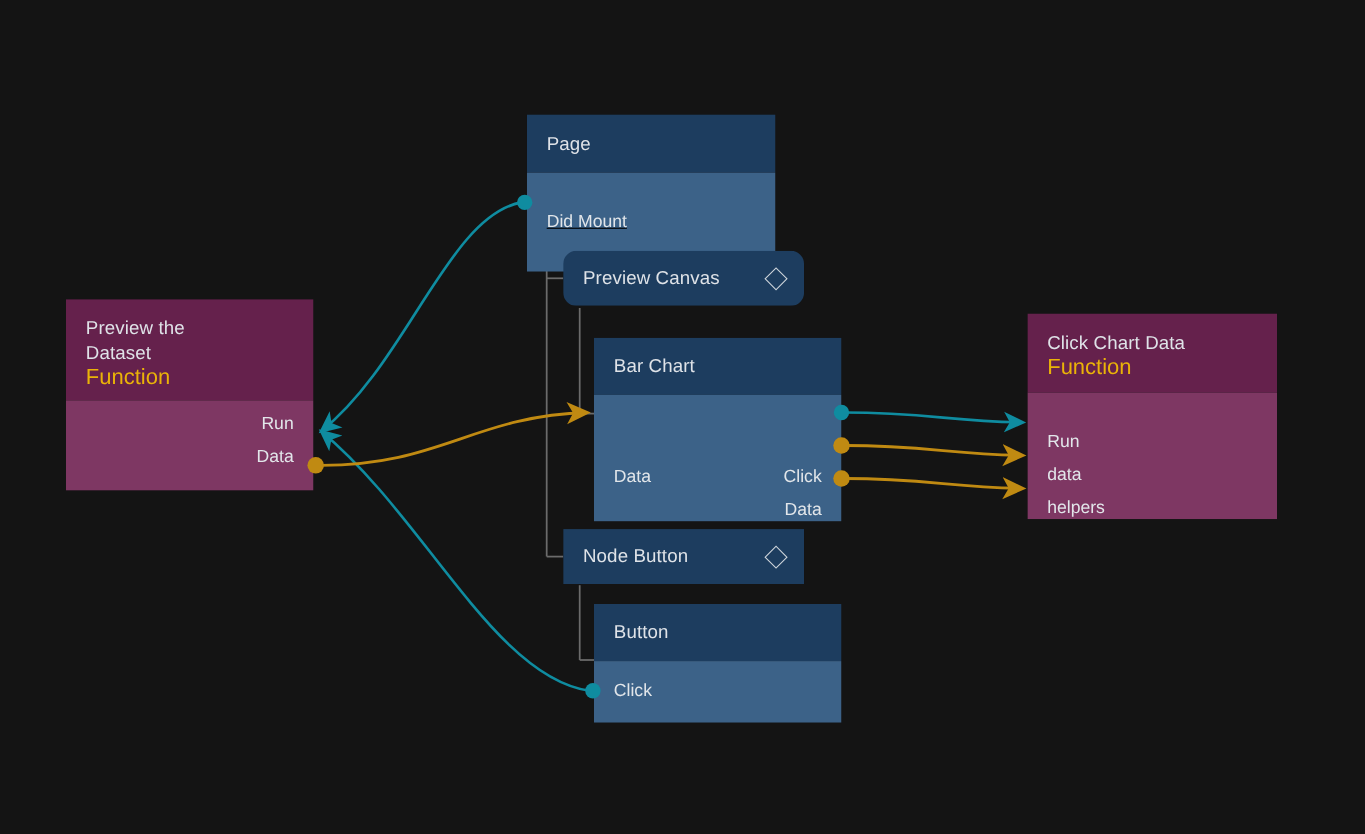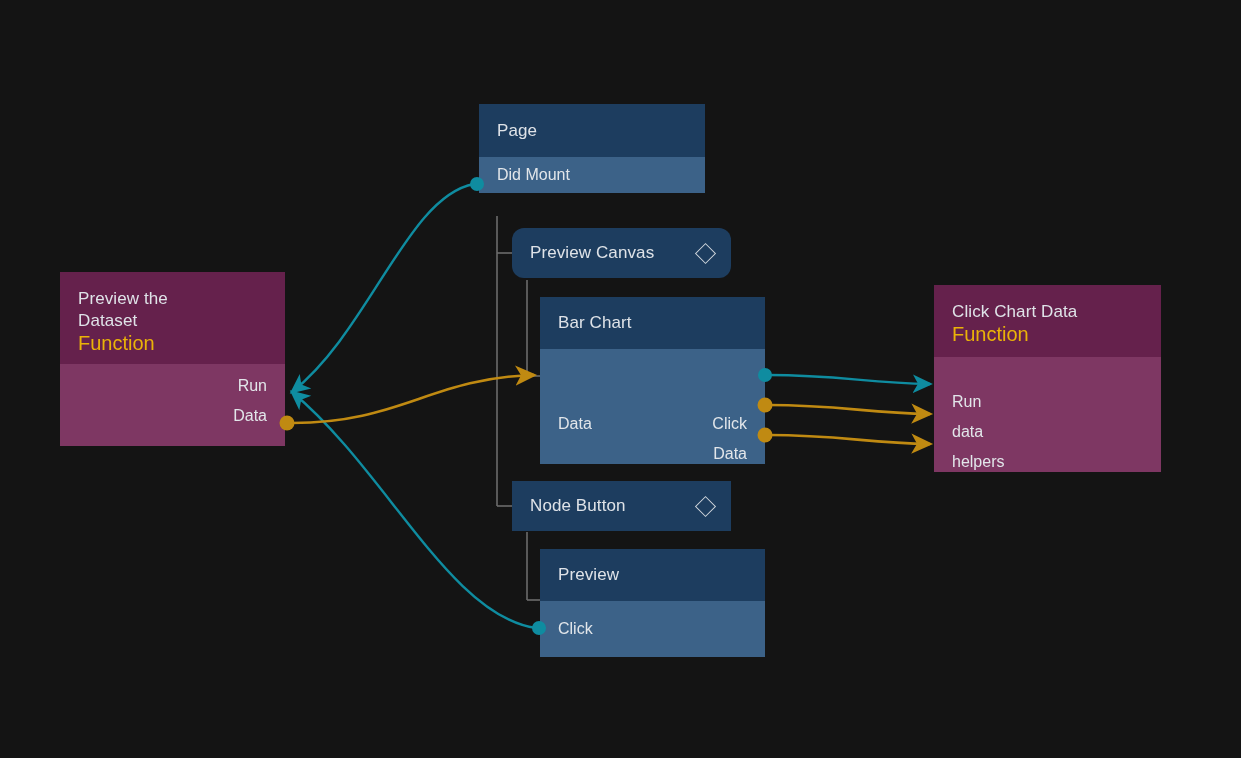--- a/index.html
+++ b/index.html
@@ -139,35 +139,35 @@
     <circle cx="765" cy="405" r="7.5" fill="#c08a12"></circle>
 
     <path d="M768,435 C840,435 866,443 930,444" stroke="#c08a12" stroke-width="2.6" fill="none" marker-end="url(#arrow-gold)"></path>
     <circle cx="765" cy="435" r="7.5" fill="#c08a12"></circle>
   </svg>
 
   <div class="node blue" style="left:479px; top:104px; width:226px;">
     <div class="node-header" style="height:53px;">
       <span class="node-title">Page</span>
     </div>
-    <div class="node-body" style="padding:3px 0;">
+    <div class="node-body" style="padding:30px 0;text-decoration:underline;">
       <div class="port-row" style="height:30px;">
         <span class="port-label">Did Mount</span>
       </div>
     </div>
   </div>
 
   <div class="node blue" style="left:512px; top:228px; width:219px;">
     <div class="node-header" style="height:50px;border-radius:12px;">
       <span class="node-title">Preview Canvas</span>
       <span class="diamond"></span>
     </div>
   </div>
 
-  <div class="node blue" style="left:540px; top:297px; width:225px;">
+  <div class="node blue" style="left:540px; top:307px; width:225px;">
     <div class="node-header" style="height:52px;">
       <span class="node-title">Bar Chart</span>
     </div>
     <div class="node-body" style="padding:12px 0; position:relative; height:115px;">
       <div class="port-row" style="position:absolute; left:0; top:63px; width:100%; height:24px; padding:0 18px;">
         <span class="port-label">Data</span>
       </div>
       <div class="port-row right" style="position:absolute; right:0; top:63px; width:100%; height:24px; padding:0 18px;">
         <span class="port-label">Click</span>
       </div>
@@ -180,21 +180,21 @@
 
   <div class="node blue" style="left:512px; top:481px; width:219px;">
     <div class="node-header" style="height:50px;">
       <span class="node-title">Node Button</span>
       <span class="diamond"></span>
     </div>
   </div>
 
   <div class="node blue" style="left:540px; top:549px; width:225px;">
     <div class="node-header" style="height:52px;">
-      <span class="node-title">Preview</span>
+      <span class="node-title">Button</span>
     </div>
     <div class="node-body" style="padding:13px 0;">
       <div class="port-row" style="height:30px;">
         <span class="port-label">Click</span>
       </div>
     </div>
   </div>
 
   <div class="node magenta" style="left:60px; top:272px; width:225px;">
     <div class="node-header header-tall" style="height:92px; padding-top:16px;">

